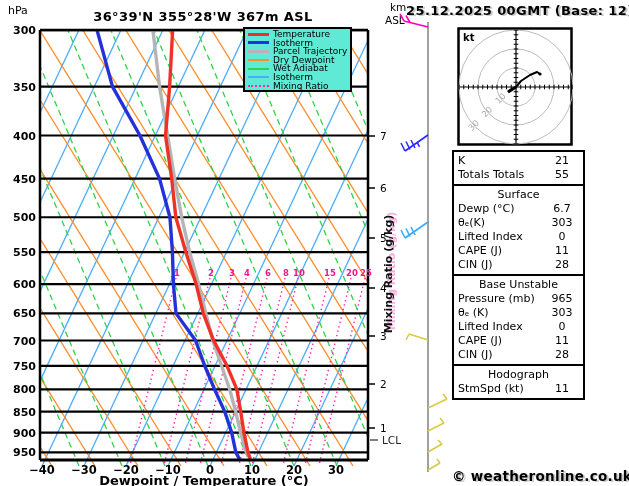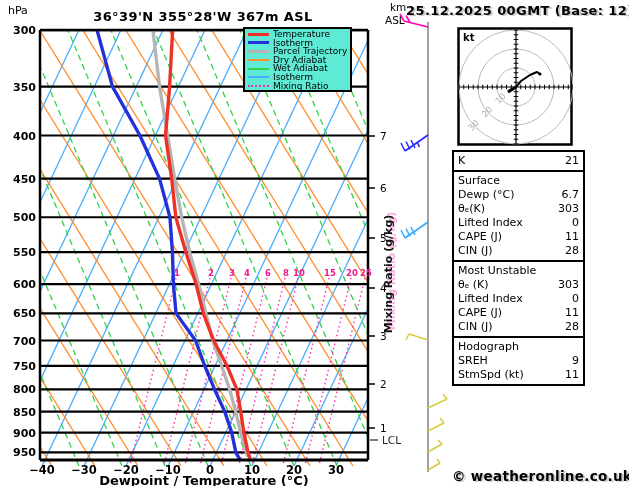--- a/index.html
+++ b/index.html
@@ -12,24 +12,24 @@
           letter-spacing:.3px;text-shadow:2px 1px 0 #cccccc;white-space:nowrap;}
   svg text{font-family:"DejaVu Sans","Liberation Sans",sans-serif;}
   .legend{position:absolute;left:243px;top:27px;width:109px;height:65px;background:#5eead4;
           border:2px solid #000;box-sizing:border-box;padding:1px 0 0 3px;}
   .lrow{display:flex;align-items:center;height:8.6px;gap:4px;}
   .lsample{width:21px;flex:0 0 21px;}
   .ltext{font-size:9px;line-height:8.6px;white-space:nowrap;}
   .dtable{position:absolute;left:452px;top:150px;width:133px;}
   .tsec{border:2px solid #000;margin-top:-2px;padding:2px 4px;background:#fff;box-sizing:border-box;}
   .tsec:first-child{margin-top:0;}
-  .ttitle{font-size:11px;line-height:14px;}
+  .ttitle{text-align:center;font-size:11px;line-height:14px;}
   .trow{display:flex;font-size:11px;line-height:14px;}
   .tlabel{flex:1;white-space:nowrap;}
-  .tval{width:34px;text-align:right;white-space:nowrap;}
+  .tval{width:34px;text-align:center;white-space:nowrap;}
   .hodo{position:absolute;left:457px;top:27px;}
 </style>
 </head>
 <body>
 
 <div class="app">
   <div class="title title-left">36°39'N 355°28'W 367m ASL</div>
   <div class="title title-right">25.12.2025 00GMT (Base: 12)</div>
 
   <svg id="skewt" width="450" height="486" viewBox="0 0 450 486">
@@ -248,21 +248,21 @@
       <div class="lrow">
         <div class="lsample" style="border-top: 3px solid rgb(37, 49, 216);"></div>
         <div class="ltext">Isotherm</div>
       </div>
       <div class="lrow">
         <div class="lsample" style="border-top: 3px solid rgb(181, 181, 181);"></div>
         <div class="ltext">Parcel Trajectory</div>
       </div>
       <div class="lrow">
         <div class="lsample" style="border-top: 2px solid rgb(255, 140, 42);"></div>
-        <div class="ltext">Dry Adiabat</div>
+        <div class="ltext">Dry Dewpoint</div>
       </div>
       <div class="lrow">
         <div class="lsample" style="border-top: 2px solid rgb(48, 210, 74);"></div>
         <div class="ltext">Wet Adiabat</div>
       </div>
       <div class="lrow">
         <div class="lsample" style="border-top: 2px solid rgb(74, 172, 255);"></div>
         <div class="ltext">Isotherm</div>
       </div>
       <div class="lrow">
@@ -334,20 +334,24 @@
       <line x1="51" y1="65" x2="59" y2="60" stroke="#000" stroke-width="3.2"></line>
       <circle cx="83" cy="47" r="1.6" fill="#000"></circle>
     </svg>
 
   <div class="dtable" id="dtable">
       <div class="tsec">
         <div class="trow">
           <div class="tlabel">K</div>
           <div class="tval">21</div>
         </div>
+        <div class="trow">
+          <div class="tlabel">Totals Totals</div>
+          <div class="tval">55</div>
+        </div>
       </div>
       <div class="tsec">
         <div class="ttitle">Surface</div>
         <div class="trow">
           <div class="tlabel">Dewp (°C)</div>
           <div class="tval">6.7</div>
         </div>
         <div class="trow">
           <div class="tlabel">θₑ(K)</div>
           <div class="tval">303</div>
@@ -359,45 +363,45 @@
         <div class="trow">
           <div class="tlabel">CAPE (J)</div>
           <div class="tval">11</div>
         </div>
         <div class="trow">
           <div class="tlabel">CIN (J)</div>
           <div class="tval">28</div>
         </div>
       </div>
       <div class="tsec">
-        <div class="ttitle">Most Unstable</div>
+        <div class="ttitle">Base Unstable</div>
+        <div class="trow">
+          <div class="tlabel">Pressure (mb)</div>
+          <div class="tval">965</div>
+        </div>
         <div class="trow">
           <div class="tlabel">θₑ (K)</div>
           <div class="tval">303</div>
         </div>
         <div class="trow">
           <div class="tlabel">Lifted Index</div>
           <div class="tval">0</div>
         </div>
         <div class="trow">
           <div class="tlabel">CAPE (J)</div>
           <div class="tval">11</div>
         </div>
         <div class="trow">
           <div class="tlabel">CIN (J)</div>
           <div class="tval">28</div>
         </div>
       </div>
       <div class="tsec">
         <div class="ttitle">Hodograph</div>
         <div class="trow">
-          <div class="tlabel">SREH</div>
-          <div class="tval">9</div>
-        </div>
-        <div class="trow">
           <div class="tlabel">StmSpd (kt)</div>
           <div class="tval">11</div>
         </div>
       </div>
     </div>
 
   <div class="footer">© weatheronline.co.uk</div>
 </div>
 
 </body></html>

